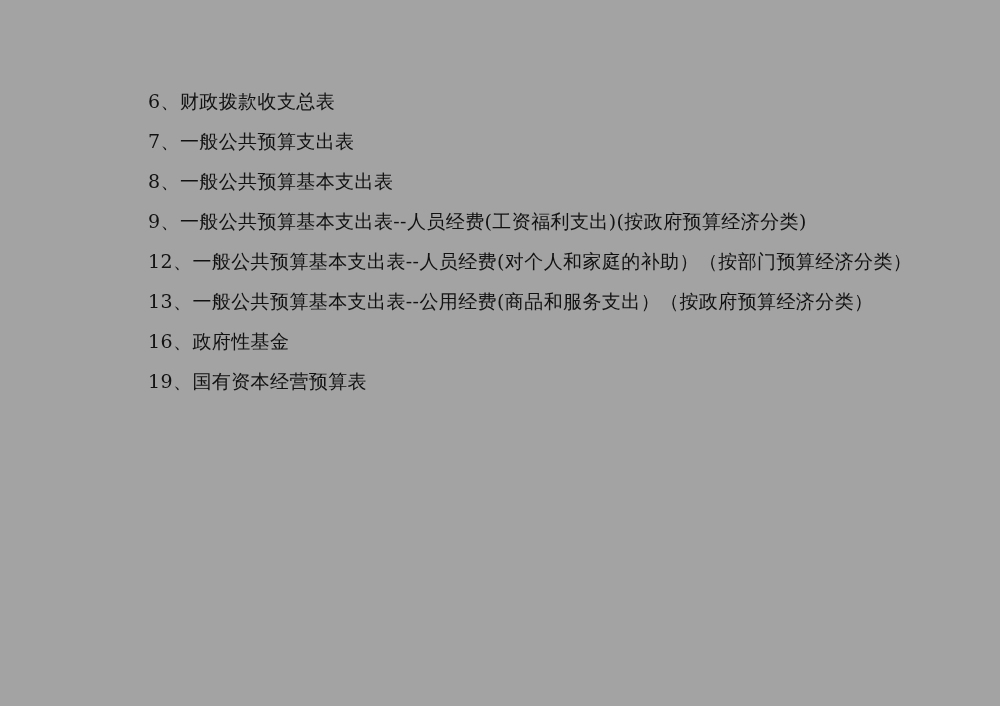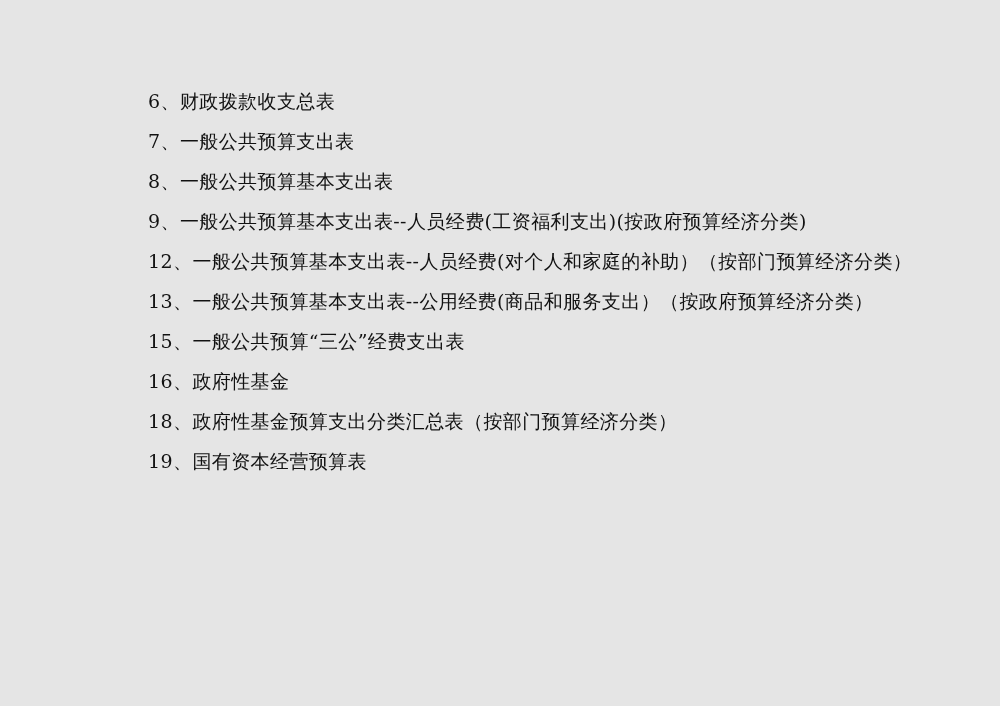--- a/index.html
+++ b/index.html
@@ -11,21 +11,21 @@
     width: 1000px;
     height: 706px;
     font-family: "DejaVu Serif", "Liberation Serif", serif;
     color: #1a1a1a;
     overflow: hidden;
   }
   #page {
     position: relative;
     width: 1000px;
     height: 706px;
-    background: #e5e5e5;
+    background: #a3a3a3;
     box-sizing: border-box;
   }
   #content-area {
     position: absolute;
     left: 148px;
     top: 92px;
     right: 60px;
   }
   .toc-line {
     font-size: 19px;
@@ -41,18 +41,16 @@
 <body>
 
 <div id="page">
   <div id="content-area">
     <div class="toc-line">6、财政拨款收支总表</div>
     <div class="toc-line">7、一般公共预算支出表</div>
     <div class="toc-line">8、一般公共预算基本支出表</div>
     <div class="toc-line">9、一般公共预算基本支出表--人员经费(工资福利支出)(按政府预算经济分类)</div>
     <div class="toc-line">12、一般公共预算基本支出表--人员经费(对个人和家庭的补助）（按部门预算经济分类）</div>
     <div class="toc-line">13、一般公共预算基本支出表--公用经费(商品和服务支出）（按政府预算经济分类）</div>
-    <div class="toc-line">15、一般公共预算“三公”经费支出表</div>
     <div class="toc-line">16、政府性基金</div>
-    <div class="toc-line">18、政府性基金预算支出分类汇总表（按部门预算经济分类）</div>
     <div class="toc-line">19、国有资本经营预算表</div>
   </div>
 </div>
 
 </body></html>

